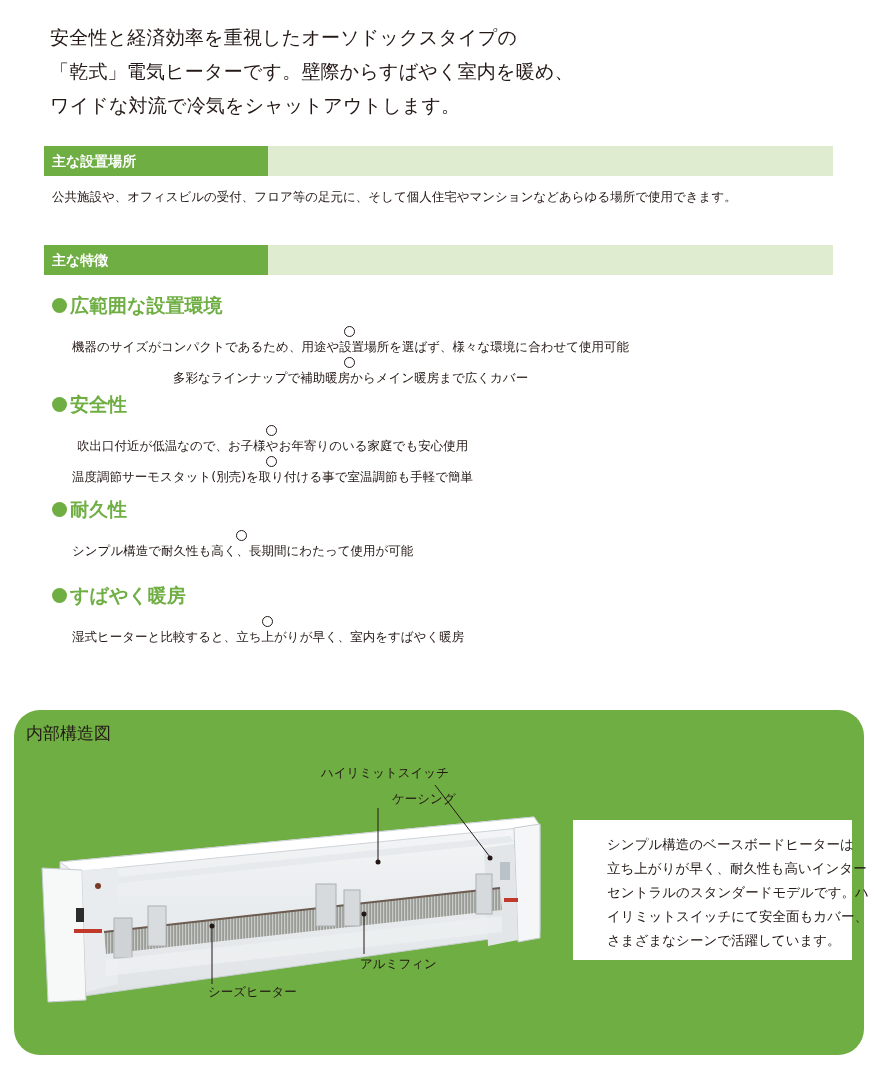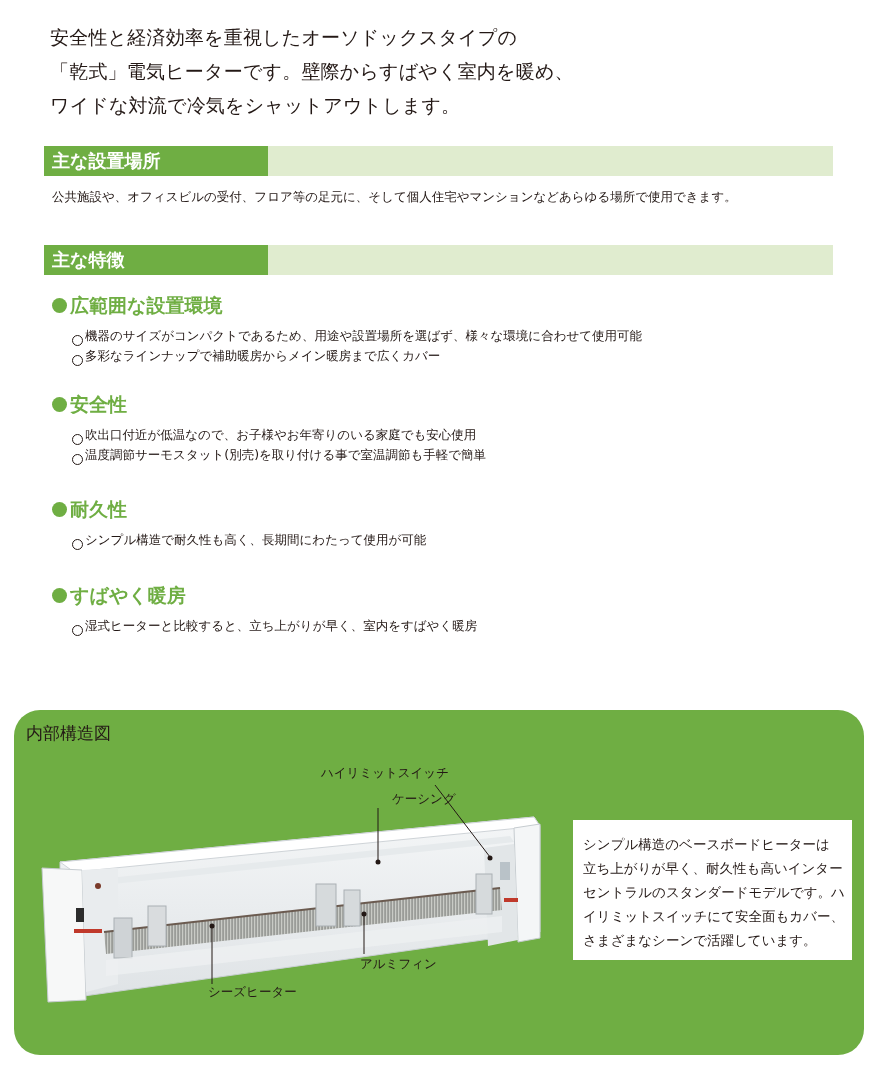--- a/index.html
+++ b/index.html
@@ -14,21 +14,21 @@
       font-size: 19px; line-height: 34px; color: #231815; letter-spacing: 0.2px;
     }
     .intro div { white-space: nowrap; }
 
     .sec-bar {
       position: absolute; left: 44px; width: 789px; height: 30px;
       background: #e0eccf; display: flex;
     }
     .sec-bar .sec-title {
       width: 224px; height: 30px; background: #6fae43; color: #ffffff;
-      font-weight: bold; font-size: 18px; line-height: 30px; padding-left: 8px;
+      font-weight: bold; font-size: 14px; line-height: 30px; padding-left: 8px;
       white-space: nowrap;
     }
     .sec1 { top: 146px; }
     .sec2 { top: 245px; }
 
     .place-text {
       position: absolute; left: 52px; top: 188px;
       font-size: 12.5px; line-height: 18px; white-space: nowrap; color: #231815;
     }
 
@@ -37,21 +37,21 @@
       color: #6fae43; font-weight: bold; font-size: 19px; line-height: 26px;
       white-space: nowrap; display: flex; align-items: center;
     }
     .feature .f-title .dot {
       display: inline-block; width: 15px; height: 15px; border-radius: 50%;
       background: #6fae43; margin-right: 3px;
     }
     .feature ul { list-style: none; margin-top: 8px; margin-left: 20px; }
     .feature li {
       font-size: 12.5px; line-height: 20px; white-space: nowrap; color: #231815;
-      display: flex; align-items: flex-end;
+      display: flex; align-items: center; flex-direction: column;
     }
     .feature li .circ {
       display: inline-block; width: 11px; height: 11px; border: 1px solid #231815;
       border-radius: 50%; margin-right: 2px; flex: none;
     }
     .f1 { top: 292px; }
     .f2 { top: 391px; }
     .f3 { top: 496px; }
     .f4 { top: 582px; }
 
@@ -61,21 +61,21 @@
     }
     .panel-title {
       position: absolute; left: 12px; top: 12px; font-size: 17px; color: #231815;
       white-space: nowrap;
     }
     .callout-box {
       position: absolute; left: 559px; top: 110px; width: 279px; height: 140px;
       background: #ffffff; padding: 12px 10px 0 10px;
       font-size: 13.5px; line-height: 24px; color: #231815;
     }
-    .callout-box div { white-space: nowrap; }
+    .callout-box div { white-space: nowrap; margin-left: 24px; }
 
     .label {
       position: absolute; font-size: 12.5px; color: #231815; white-space: nowrap;
     }
     .heater { position: absolute; left: 0; top: 0; width: 850px; height: 345px; pointer-events: none; }
   </style>
 </head>
 <body>
 
 <div class="page">

